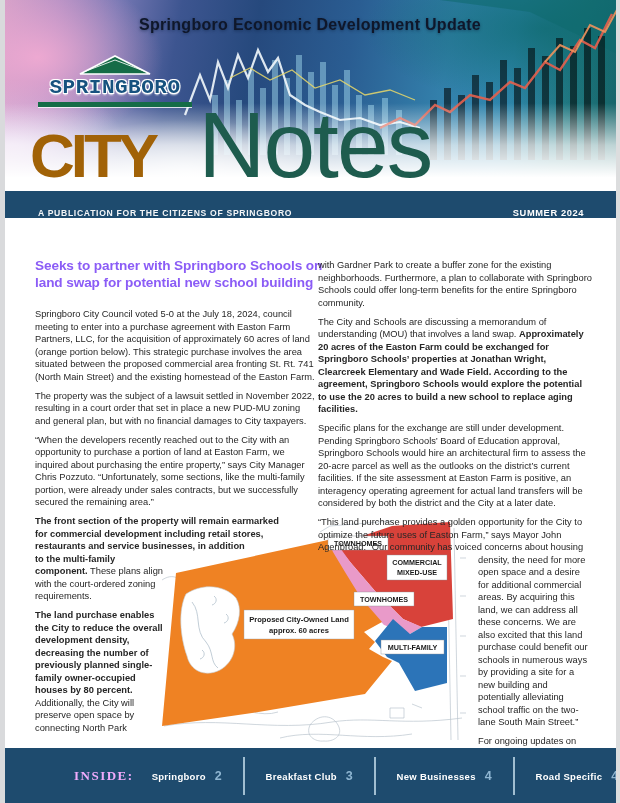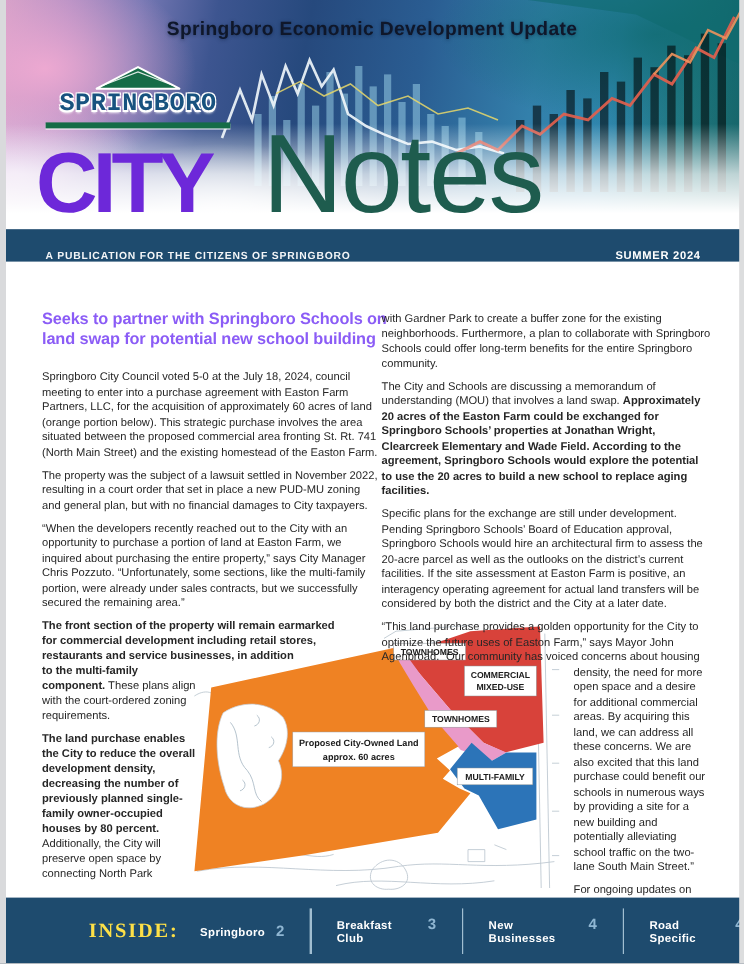--- a/index.html
+++ b/index.html
@@ -27,21 +27,21 @@
     color:#0f172a; font-size:16px; font-weight:bold; letter-spacing:.3px; text-shadow:0 1px 3px rgba(10,30,60,.5); }
 
   .logo { position:absolute; left:38px; top:55px; width:154px; z-index:3; text-align:center;font-family:Liberation Mono, monospace; }
   .logo .roof { display:block; margin:0 auto 1px auto; }
   .logo .logo-text { display:block; font-size:21px; font-weight:bold; letter-spacing:.5px; color:#17527F;
     text-shadow:-1px -1px 0 #fff, 1px -1px 0 #fff, -1px 1px 0 #fff, 1px 1px 0 #fff, 0 2px 2px rgba(255,255,255,.9); }
   .logo .logo-underline { display:block; width:154px; height:5px; background:#156C47; margin-top:3px;
     box-shadow:0 1px 0 rgba(255,255,255,.8); }
 
   .masthead { position:absolute; left:30px; top:92px; z-index:3; white-space:nowrap; }
-  .masthead .city { font-size:71px; font-weight:bold; letter-spacing:-4px; color:#6d28d9;text-align:center; }
+  .masthead .city { font-size:62px; font-weight:bold; letter-spacing:-4px; color:#a16207;text-align:center; }
   .masthead .notes { font-size:93px; font-weight:300; letter-spacing:-2px; color:#1E5C4E;margin-left:43px; }
 
   
   .pub-bar { position:absolute; left:0; top:191px; width:620px; height:27px; background:#1E4B6E; z-index:3;
     display:flex; align-items:flex-end; justify-content:space-between; padding:0 36px 0 38px; }
   .pub-line { color:#ffffff; font-size:8.6px; letter-spacing:.7px; font-weight:bold; opacity:.95; }
   .pub-issue { color:#ffffff; font-size:9.3px; font-weight:bold; letter-spacing:.6px; }
 
   
   .headline { position:absolute; left:35px; top:224px; width:560px; font-size:19.5px; font-weight:bold;
@@ -57,22 +57,22 @@
   .fr { float:right; clear:right; }
   .fl { float:left;  clear:left;  }
 
   
   .map-wrap { position:absolute; left:160px; top:518px; z-index:1; }
   .map-label { font-family:"Liberation Sans", sans-serif; font-weight:bold; fill:#1b1b1b; }
 
   
   .footer { position:absolute; left:0; top:748px; width:620px; height:55px; background:#1E4B6E; z-index:5;
     display:flex; align-items:center; }
-  .inside { font-family:"Liberation Serif", serif; font-weight:bold; font-size:17px; letter-spacing:1.5px;
-    color:#fde047; margin:0 18px 0 74px; }
+  .inside { font-family:"Liberation Serif", serif; font-weight:bold; font-size:13px; letter-spacing:1.5px;
+    color:#f0abfc; margin:0 18px 0 74px; }
   .f-item { display:flex; align-items:baseline; color:#ffffff; font-size:9.5px; font-weight:bold; letter-spacing:.3px; }
   .f-item .num { color:#8FB6D2; font-size:12.5px; font-weight:bold; margin-left:9px; }
   .f-sep { width:1.5px; height:38px; background:#b9d2e3; opacity:.85; margin:0 21px; }
 </style>
 </head>
 <body>
 
 <div class="page">
 
   <div class="header-photo"></div>

